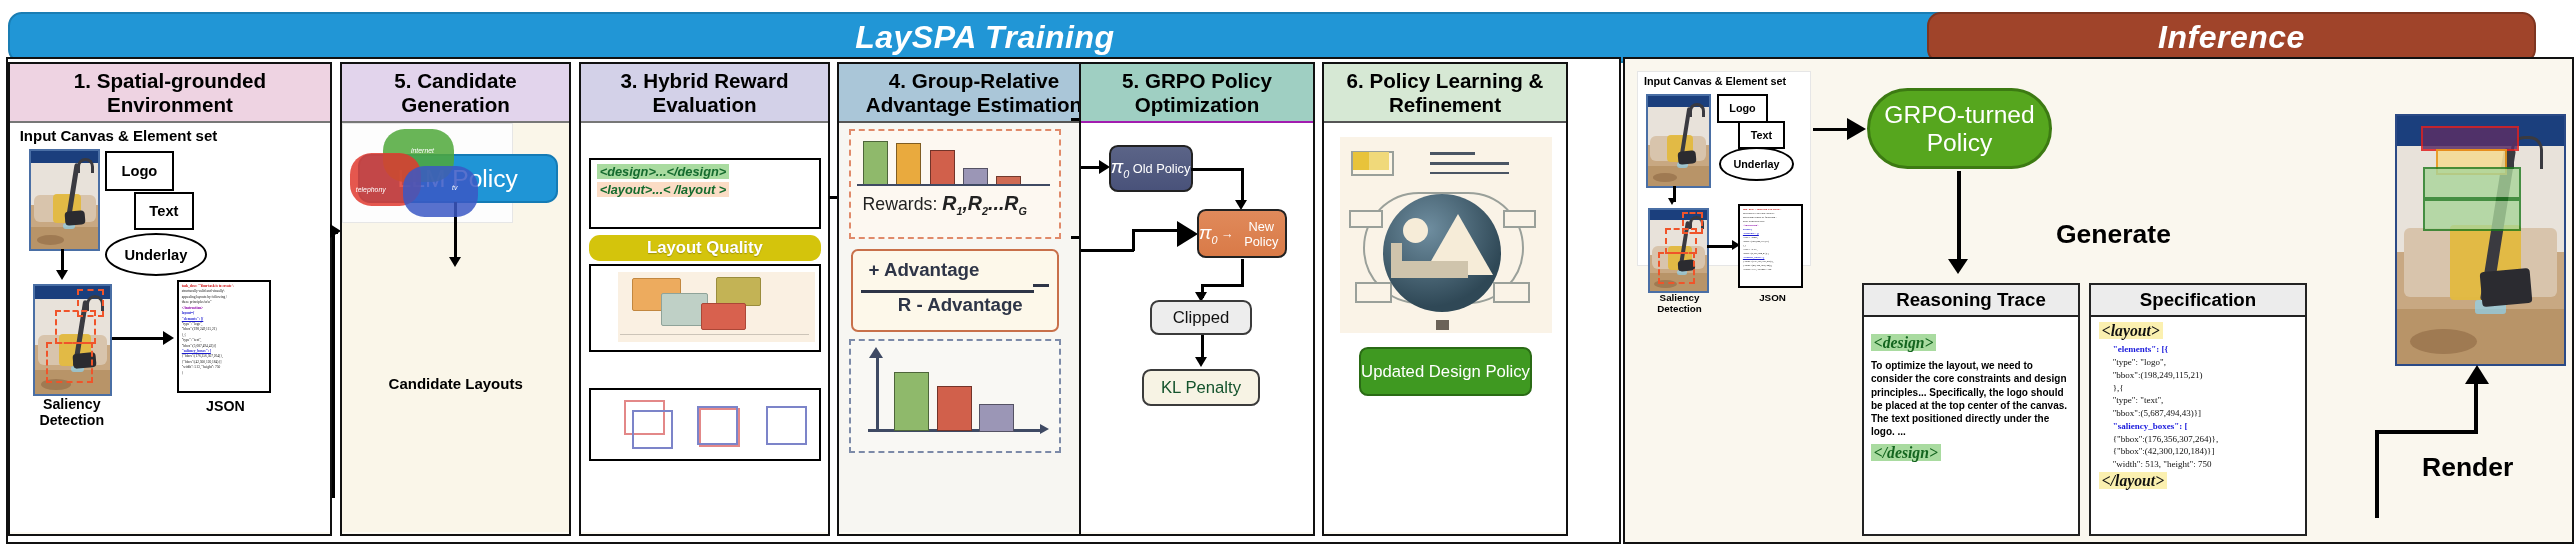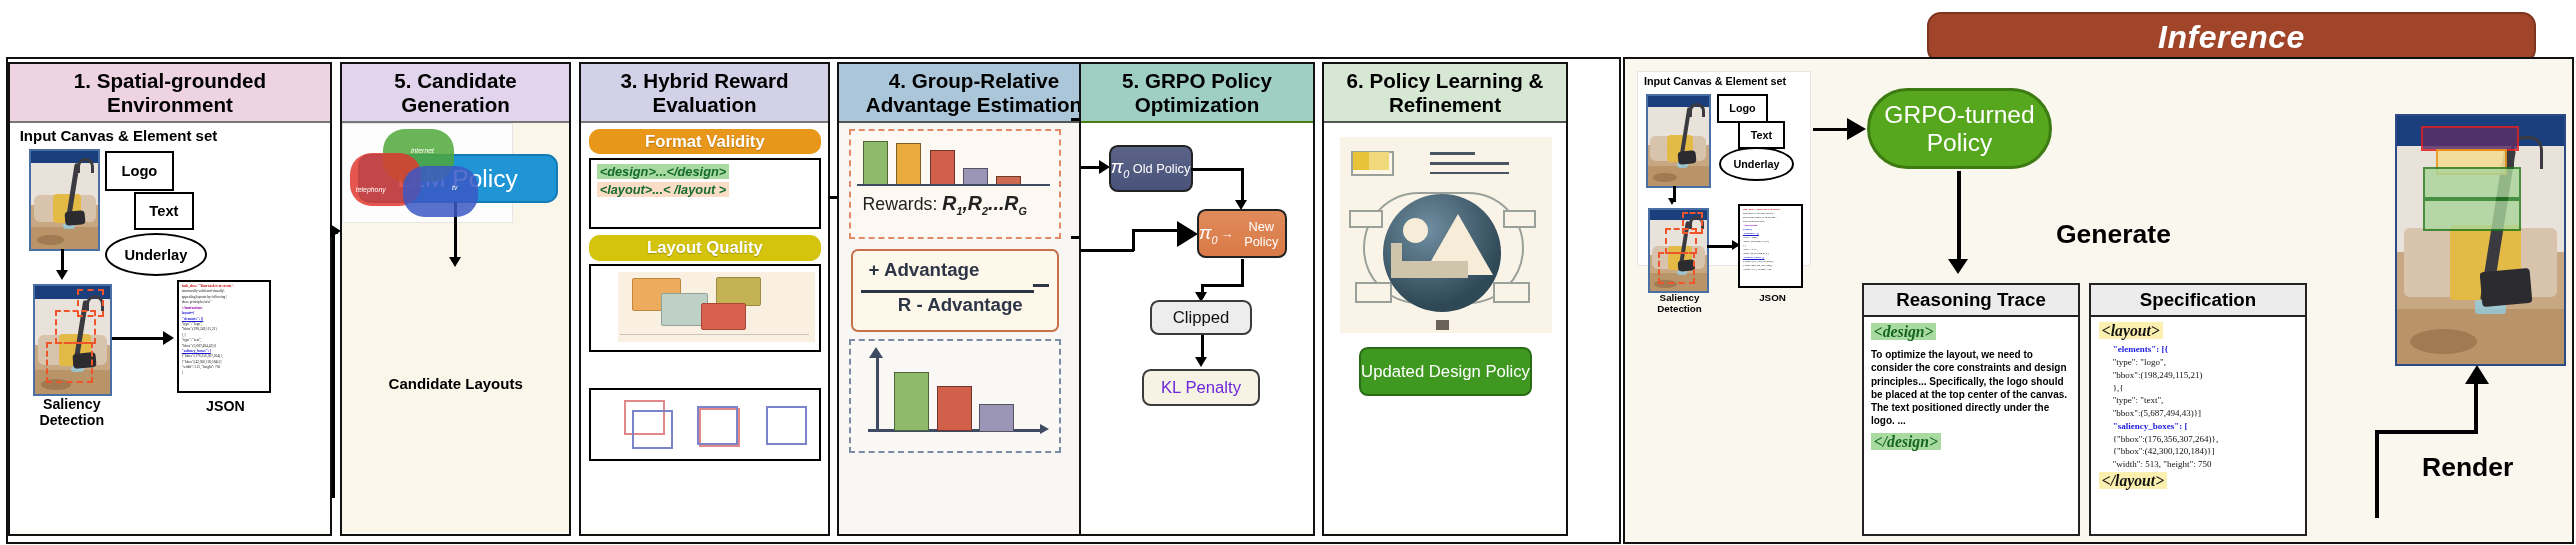--- a/index.html
+++ b/index.html
@@ -87,28 +87,28 @@
   #s4head{background:#aac6d8;border-bottom:2px solid #555;}
   #s4body{background:#f7f6f2;}
   .bar{position:absolute;border:1.5px solid rgba(0,0,0,.45);}
   .axis{position:absolute;background:#3f4a63;}
   .dashframe{position:absolute;border:2px dashed #e08a6a;background:#fdf8f1;}
   .dashframe2{position:absolute;border:2px dashed #7c8aa8;background:#f9f8f4;}
   .advbox{position:absolute;border:2px solid #c8704a;border-radius:6.9px;background:#fdf8ea;}
 
   
   #stage5{left:1079px;width:236px;}
-  #s5head{background:#9fcfc2;border-bottom:2px solid #4d7c0f;}
+  #s5head{background:#9fcfc2;border-bottom:2px solid #a21caf;}
   #s5body{background:#fff;}
   .node{position:absolute;border-radius:8.8px;display:flex;align-items:center;justify-content:center;text-align:center;
         font-weight:normal;box-sizing:border-box;}
   #pi-old{left:27.5px;top:21.6px;width:84px;height:47px;background:linear-gradient(#5b6487,#49527a);border:2.9px solid #222;color:#fff;font-size:12.8px;}
   #pi-new{left:116px;top:86px;width:90px;height:49px;background:linear-gradient(#e08a5b,#d97a47);border:2.9px solid #222;color:#fff;font-size:12.8px;}
   #clipped{left:69px;top:177px;width:102px;height:35px;background:#ededed;border:2.9px solid #3b3b3b;color:#111;font-size:16.7px;}
-  #klpen{left:61px;top:246px;width:118px;height:37px;background:#f7f3e4;border:2.9px solid #3b3b3b;color:#6d28d9;font-size:16.7px;}
+  #klpen{left:61px;top:246px;width:118px;height:37px;background:#f7f3e4;border:2.9px solid #3b3b3b;color:#14532d;font-size:16.7px;}
 
   
   #stage6{left:1322px;width:246px;}
   #s6head{background:#d6e8d4;border-bottom:2px solid #555;}
   #s6body{background:#fff;}
   #brain-img{position:absolute;left:15.7px;top:13.8px;width:212px;height:196px;background:#faf3e7;overflow:hidden;}
   #updated-policy{left:35px;top:224px;width:173px;height:49px;background:#3f9921;border:2.9px solid #2a6b15;border-radius:8.8px;
                   color:#fff;font-size:16.7px;}
 
   
@@ -131,20 +131,21 @@
   .sline .bk{color:#1a1adc;font-weight:bold;}
   #render-photo{position:absolute;left:2395px;top:114px;width:167px;height:248px;border:2.9px solid #2b4a86;overflow:hidden;}
   #render-label{position:absolute;left:2422px;top:452px;font-size:26.5px;font-weight:bold;color:#000;}
   .rbox{position:absolute;}
 </style>
 </head>
 <body>
 
 <div id="root">
 
+  <div class="banner" id="banner-training">LaySPA Training</div>
   <div class="banner" id="banner-inference">Inference</div>
 
   <div class="outer" id="train-frame"></div>
   <div class="outer" id="infer-frame"></div>
 
   <div class="stage" id="stage1">
     <div class="stage-head" id="s1head">1. Spatial-grounded Environment</div>
     <div class="stage-body" id="s1body">
       <div class="s1-title">Input Canvas &amp; Element set</div>
 
@@ -227,21 +228,20 @@
         <div class="vlabel" style="left:110px;top:61px;">tv</div>
       </div>
       <div class="caption" style="left:15.7px;top:252px;width:196px;font-size:15px;">Candidate Layouts</div>
     </div>
   </div>
 
   <div class="stage" id="stage3">
     <div class="stage-head" id="s3head">3. Hybrid Reward Evaluation</div>
     <div class="stage-body" id="s3body">
 
-      <div class="rbar" style="top:5.9px;background:#e8971a;">Format Validity</div>
       <div class="rpanel" style="top:35px;height:71px;padding:3.9px 5.9px;">
         <div class="tag"><span class="hl-green">&lt;design&gt;...&lt;/design&gt;</span></div>
         <div class="tag" style="margin-top:2.9px;"><span style="background:#fbdcc5;padding:0 2.9px;">&lt;layout&gt;...&lt; /layout &gt;</span></div>
       </div>
 
       <div class="rbar" style="top:112px;background:#d4c40c;">Layout Quality</div>
       <div class="rpanel" style="top:141px;height:88px;">
         <div style="position:absolute;left:27.5px;top:5.9px;right:3.9px;bottom:7.9px;background:#faf0e2;">
           <div class="lq-box" style="left:13.8px;top:5.9px;width:47px;height:31px;background:#edab5e;border:1.5px solid #c2873f;"></div>
           <div class="lq-box" style="left:43px;top:21.6px;width:45px;height:31px;background:#bfd0c6;border:1.5px solid #8fa399;"></div>
@@ -430,21 +430,21 @@
   <div class="ahead-r" style="left:1847px;top:118px;border-top-width:11.8px;border-bottom-width:11.8px;border-left-width:19.6px;"></div>
 
   <div class="node" id="grpo-policy" style="position:absolute;">GRPO-turned Policy</div>
 
   <div id="generate-label">Generate</div>
   <div class="arrow-v" style="left:1957px;top:171px;height:94px;width:3.9px;"></div>
   <div class="ahead-d" style="left:1948px;top:259px;border-left-width:10.8px;border-right-width:10.8px;border-top-width:15.7px;"></div>
 
   <div class="ibox" id="reason-panel">
     <div class="ibox-head">Reasoning Trace</div>
-    <div style="padding:6.9px 6.9px 0 6.9px;">
+    <div style="padding:6.9px 6.9px 0 6.9px;margin-top:11px;">
       <div><span class="tagtext hl-green">&lt;design&gt;</span></div>
       <div class="rtxt" style="margin-top:6.9px;">To optimize the layout, we need to consider the core constraints and design principles... Specifically, the logo should be placed at the top center of the canvas. The text positioned directly under the logo. ...</div>
       <div style="margin-top:5.9px;"><span class="tagtext hl-green">&lt;/design&gt;</span></div>
     </div>
   </div>
 
   <div class="ibox" id="spec-panel">
     <div class="ibox-head">Specification</div>
     <div style="padding:5.9px 5.9px 0 7.9px;">
       <div><span class="tagtext-y hl-yellow">&lt;layout&gt;</span></div>

